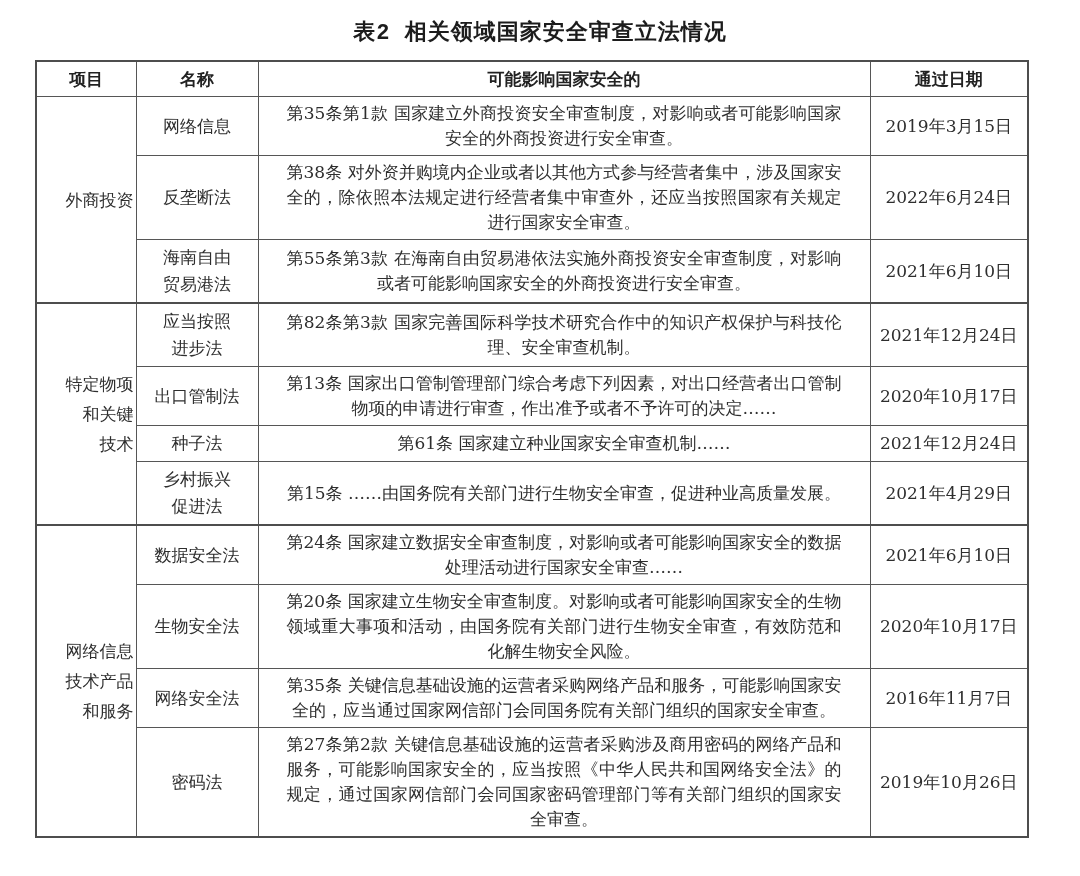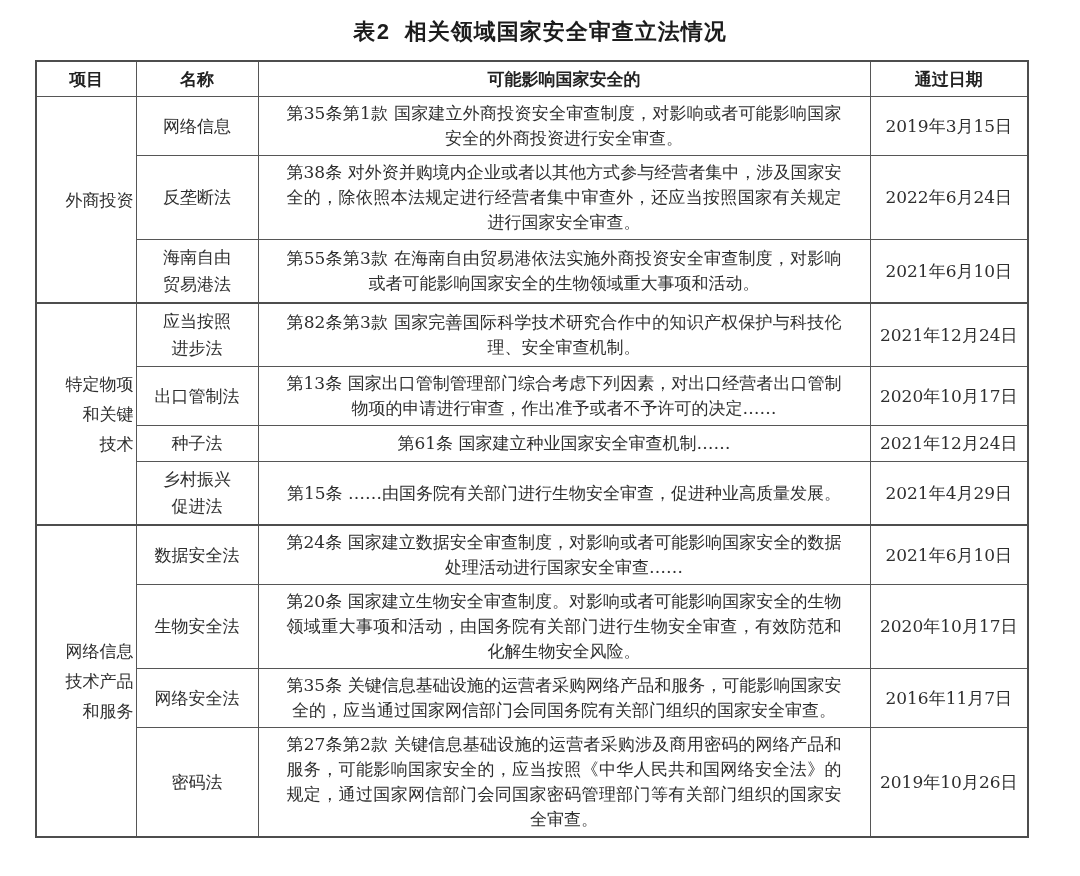--- a/index.html
+++ b/index.html
@@ -101,21 +101,21 @@
           <div>反垄断法</div>
         </td>
         <td class="provision-cell">第38条 对外资并购境内企业或者以其他方式参与经营者集中，涉及国家安全的，除依照本法规定进行经营者集中审查外，还应当按照国家有关规定进行国家安全审查。</td>
         <td class="date-cell">2022年6月24日</td>
       </tr>
       <tr>
         <td class="name-cell">
           <div>海南自由</div>
           <div>贸易港法</div>
         </td>
-        <td class="provision-cell">第55条第3款 在海南自由贸易港依法实施外商投资安全审查制度，对影响或者可能影响国家安全的生物领域重大事项和活动。</td>
+        <td class="provision-cell">第55条第3款 在海南自由贸易港依法实施外商投资安全审查制度，对影响或者可能影响国家安全的外商投资进行安全审查。</td>
         <td class="date-cell">2021年6月10日</td>
       </tr>
       <tr class="group-start">
         <td class="group-cell" rowspan="4">
           <div>特定物项</div>
           <div>和关键</div>
           <div>技术</div>
         </td>
         <td class="name-cell">
           <div>应当按照</div>

